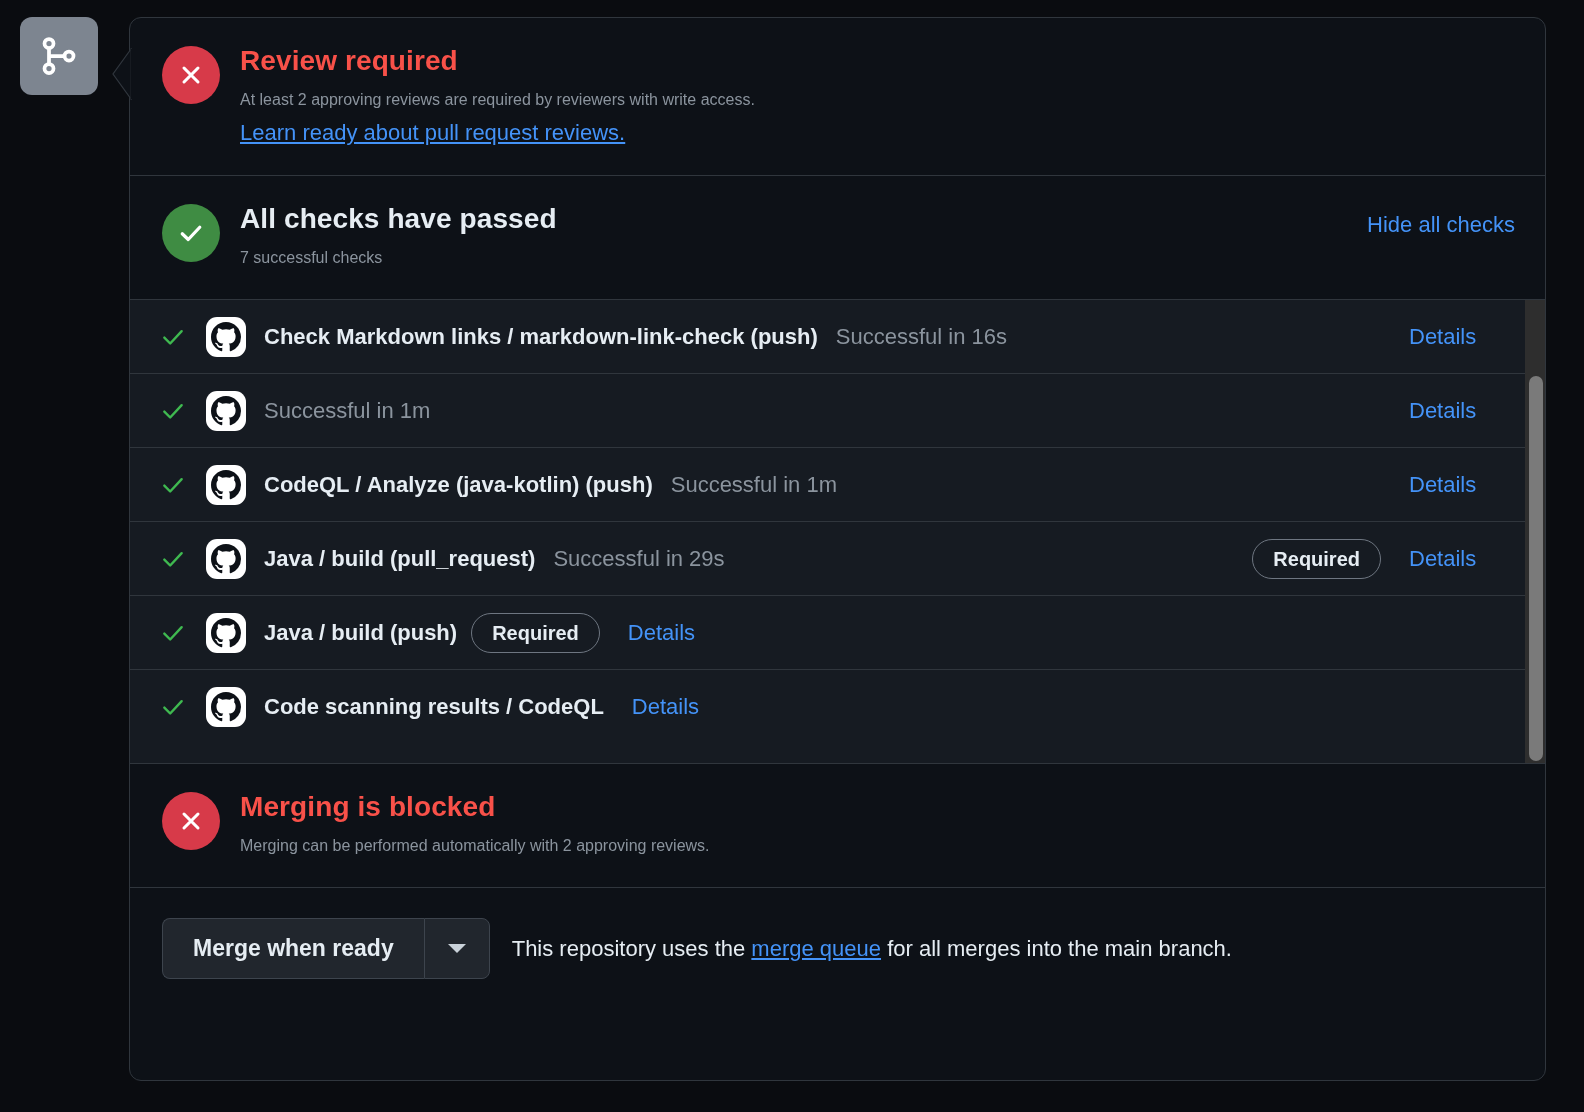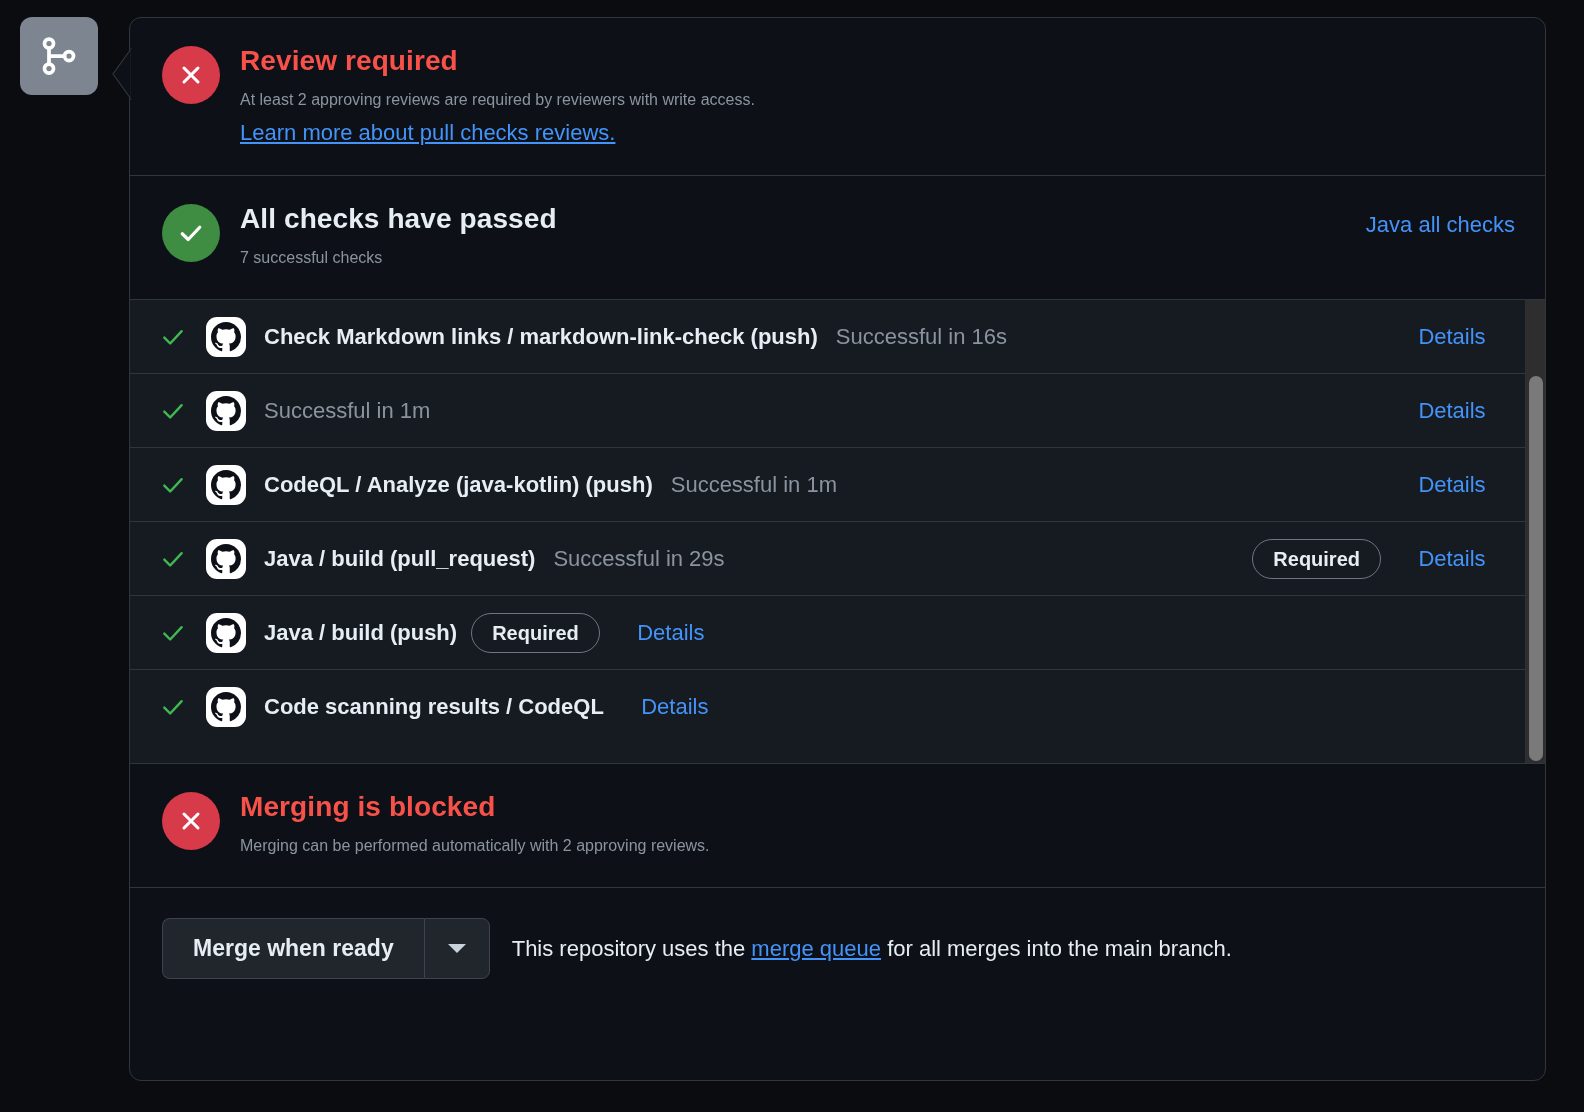--- a/index.html
+++ b/index.html
@@ -109,21 +109,21 @@
   }
   .badge-required {
     flex: 0 0 auto; margin-left: 14px;
     border: 1px solid #6e7681; border-radius: 999px;
     color: #e6edf3; font-size: 20px; font-weight: bold;
     padding: 8px 20px; line-height: 22px;
   }
   .details-link {
     flex: 0 0 auto; margin-left: 28px;
     color: #4493f8; font-size: 22px; cursor: pointer;
-    width: 86px; text-align: center;
+    width: 86px; text-align: left;
   }
 
   
   .sb-track {
     position: absolute; right: 0px; top: 0; width: 20px; height: 100%;
     background: #2e2e2e;
   }
   .sb-thumb {
     position: absolute; left: 4px; top: 76px;
     width: 14px; height: 385px;
@@ -190,37 +190,37 @@
     <div class="section">
       <div class="row-flex">
         <div class="status-circle red">
           <svg width="28" height="28" viewBox="0 0 24 24">
             <path d="M6 6 L18 18 M18 6 L6 18" stroke="#fff" stroke-width="2.6" stroke-linecap="round"></path>
           </svg>
         </div>
         <div class="status-body">
           <div class="title-red">Review required</div>
           <div class="subtext">At least 2 approving reviews are required by reviewers with write access.</div>
-          <span class="link">Learn more about pull checks reviews.</span>
+          <span class="link">Learn ready about pull request reviews.</span>
         </div>
       </div>
     </div>
 
     <div class="section">
       <div class="row-flex">
         <div class="status-circle green">
           <svg width="30" height="30" viewBox="0 0 24 24" fill="none">
             <path d="M5 12.6 L9.8 17.2 L19 7.4" stroke="#fff" stroke-width="2.6" stroke-linecap="round" stroke-linejoin="round"></path>
           </svg>
         </div>
         <div class="status-body">
           <div class="title-white">All checks have passed</div>
           <div class="subtext">7 successful checks</div>
         </div>
-        <div class="head-right">Java all checks</div>
+        <div class="head-right">Hide all checks</div>
       </div>
     </div>
 
     <div class="checks-wrap">
       <div class="checks-scroll" id="checks-scroll">
           <div class="check-row">
             <span class="check-tick">
               <svg width="26" height="26" viewBox="0 0 24 24" fill="none">
                 <path d="M4 12.5 L9.4 18 L20 6.6" stroke="#3fb950" stroke-width="2.2" stroke-linecap="round" stroke-linejoin="round"></path>
               </svg>

